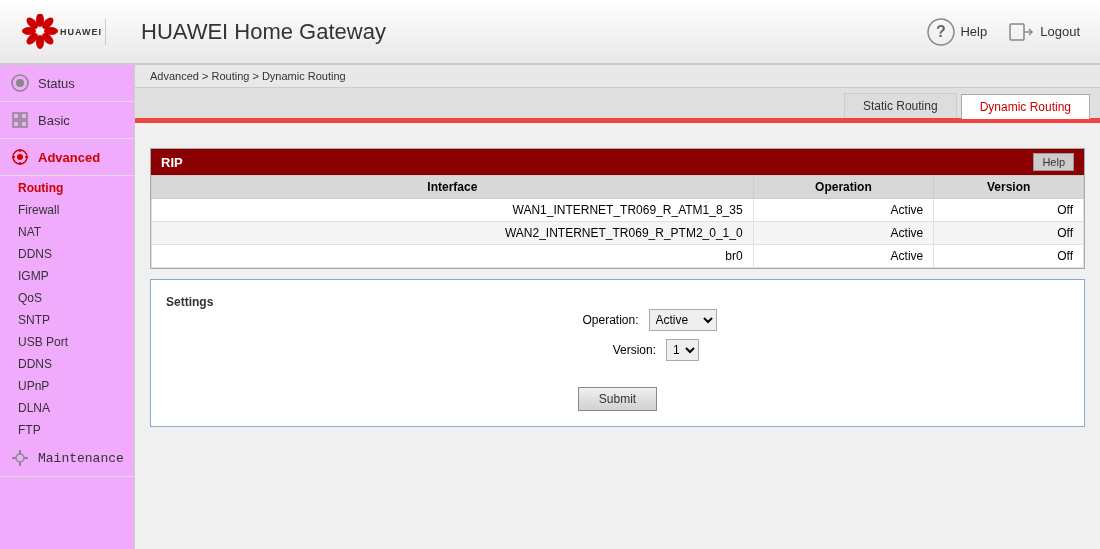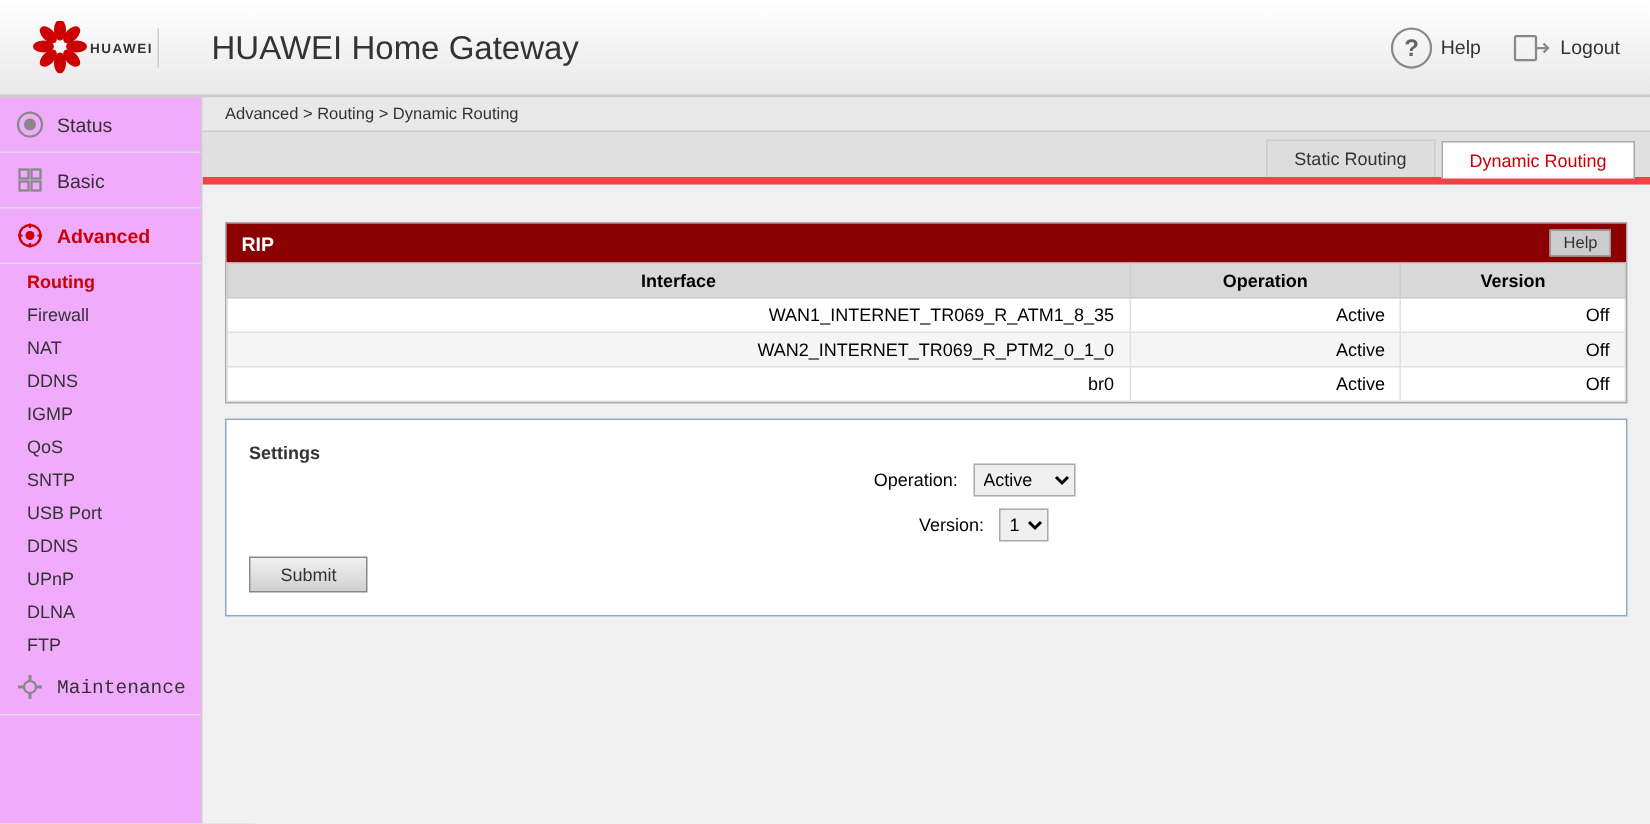--- a/index.html
+++ b/index.html
@@ -88,21 +88,21 @@
     }
     .rip-table tr:nth-child(even) td { background: #f5f5f5; }
     .rip-table tr:nth-child(odd) td { background: #fff; }
 
     
     .settings-box { border: 1px solid #88aacc; background: #fff; padding: 15px; margin-top: 5px; }
     .settings-title { font-size: 12px; font-weight: bold; color: #333; }
     .settings-row { display: flex; align-items: center; margin-bottom: 8px; justify-content: center; }
     .settings-label { text-align: right; width: 120px; margin-right: 10px; font-size: 12px; }
     .settings-row select { font-size: 12px; padding: 2px; border: 1px solid #aaa; }
-    .settings-submit { display: flex; justify-content: flex-start; margin-top: 10px; }
+    .settings-submit { display: flex; justify-content: center; margin-top: 26px; }
     .submit-btn {
       background: linear-gradient(to bottom, #f0f0f0, #d0d0d0);
       border: 1px solid #888; padding: 4px 20px; cursor: pointer;
       font-size: 12px; color: #333;
     }
   </style>
 </head>
 <body>
 
 <div id="header">

